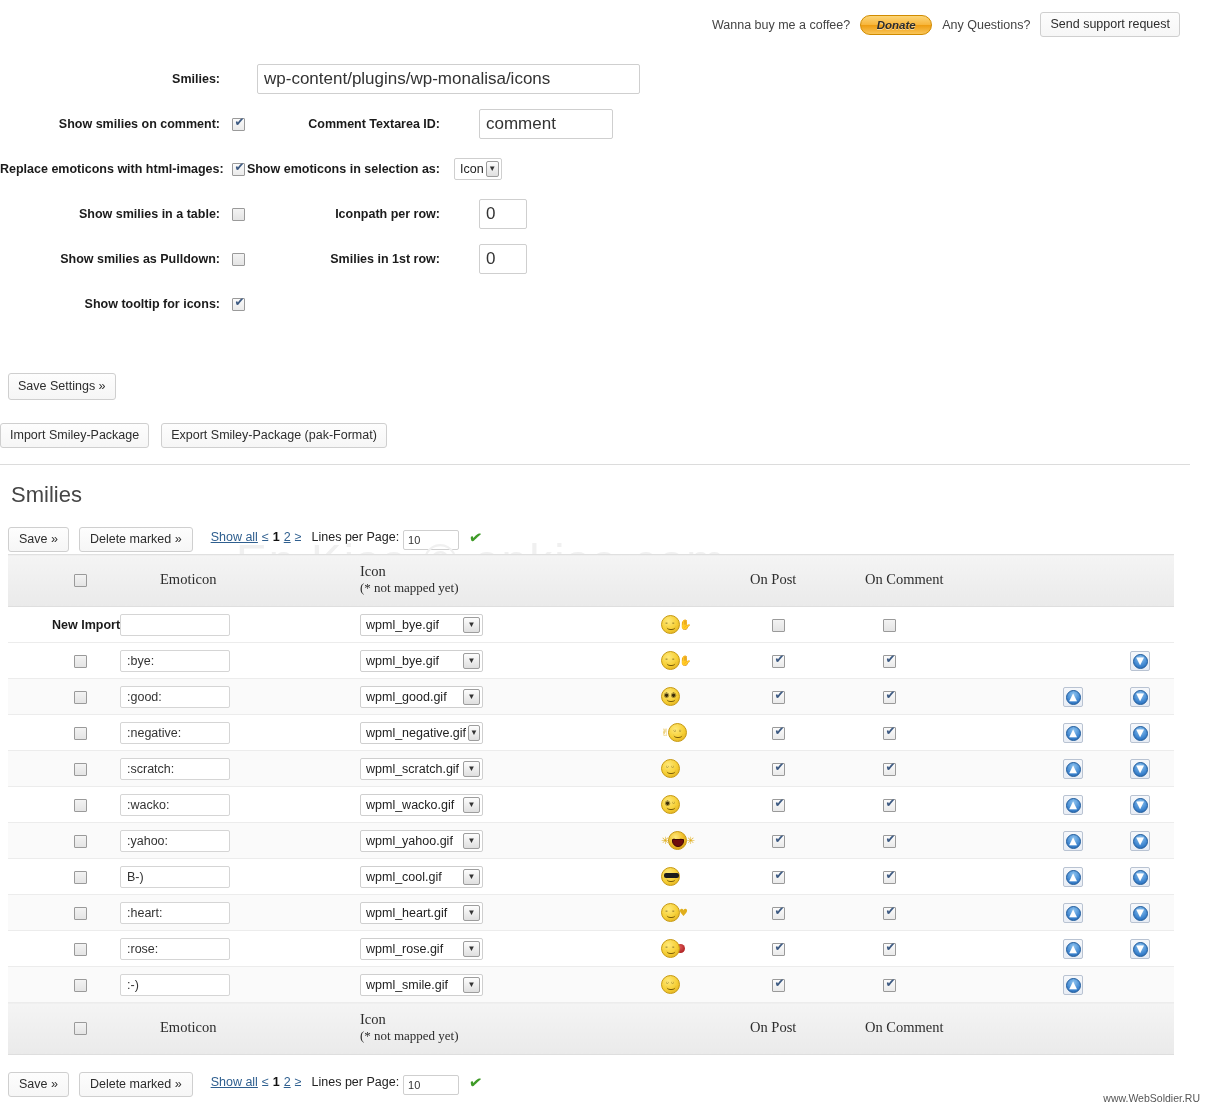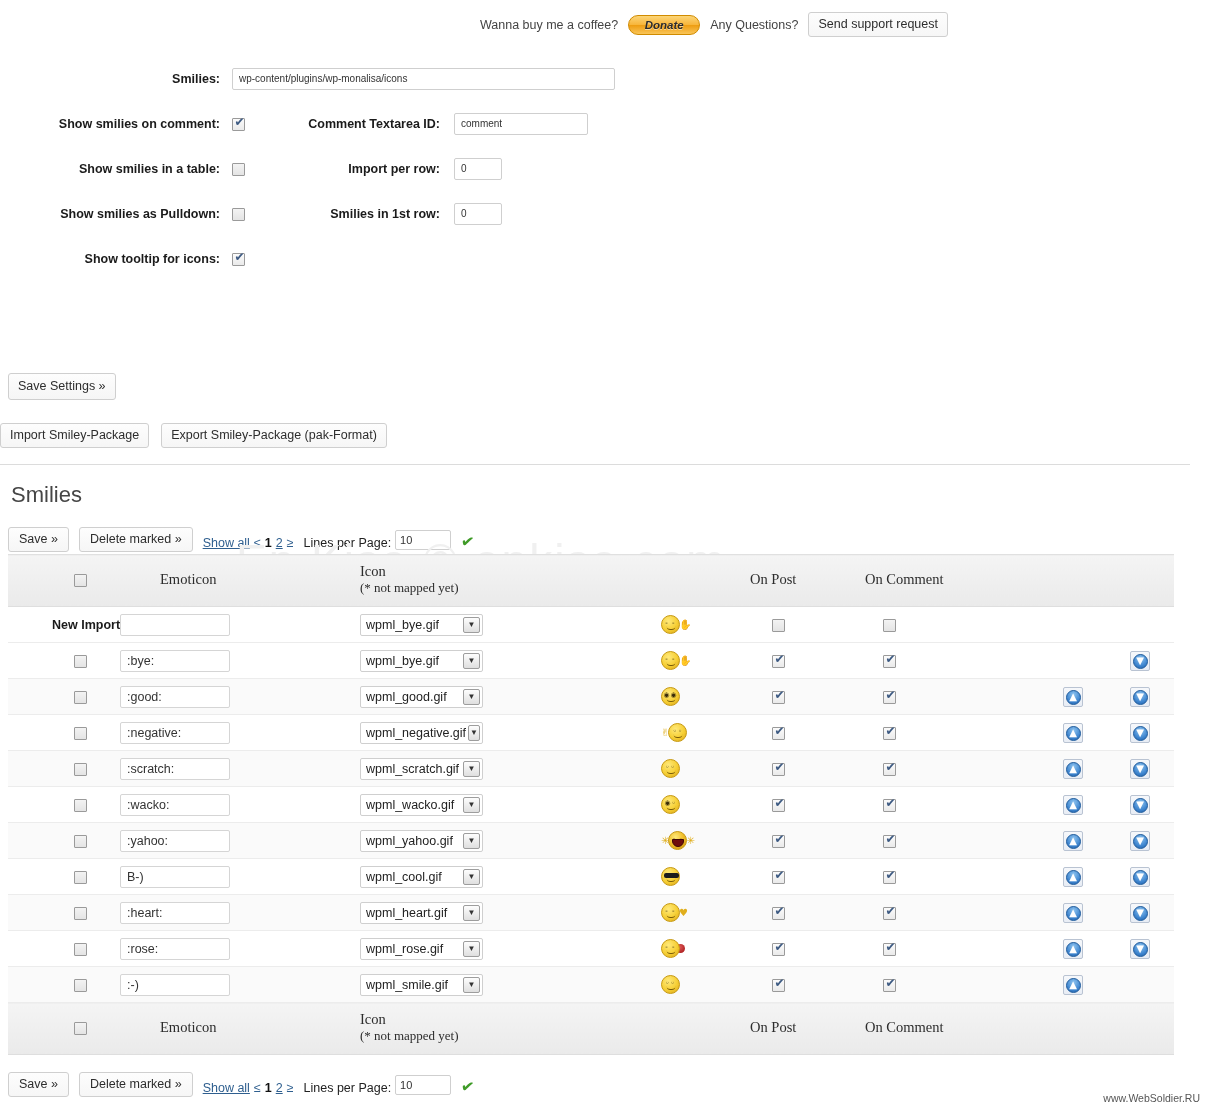--- a/index.html
+++ b/index.html
@@ -9,21 +9,21 @@
     background: #ffffff;
     font-family: "Liberation Sans", sans-serif;
     font-size: 12px;
     color: #333333;
     overflow: hidden;
   }
   .page { position: relative; width: 1208px; height: 1111px; }
 
   
   .topbar {
-    position: absolute; top: 12px; left: 0; width: 948px;
+    position: absolute; top: 12px; left: 0; width: 1180px;
     display: flex; justify-content: flex-end; align-items: center; gap: 10px;
     font-size: 12.5px; color: #444;
   }
   .topbar .q { white-space: nowrap; }
   .donate-btn {
     width: 72px; height: 20px; border-radius: 10px;
     background: linear-gradient(to bottom, #fcd577 0%, #f7b63c 48%, #ee9d12 52%, #f9c558 100%);
     border: 1px solid #d08b00;
     color: #2b2b2b; font-size: 11.5px; font-weight: bold; font-style: italic;
     font-family: "Liberation Sans", sans-serif;
@@ -47,23 +47,23 @@
     white-space: nowrap;
   }
   .lbl2 {
     width: 205px; text-align: right; padding-right: 10px;
     font-size: 12.5px; font-weight: bold; color: #1b1b1b;
     white-space: nowrap;
   }
   .fld { padding-left: 4px; }
   input.txt {
     border: 1px solid #cfcfcf; border-radius: 2px;
-    height: 22px; padding: 2px 6px; font-size: 10px;
+    height: 30px; padding: 2px 6px; font-size: 17px;
     font-family: "Liberation Sans", sans-serif; color: #333;
-    background: #fff; outline: none;
+    background: #fff; outline: none; margin-left: 25px;
   }
   input.iconpath { width: 383px; }
   input.textarea-id { width: 134px; }
   input.num { width: 48px; }
 
   
   .cb {
     width: 13px; height: 13px; display: inline-block; position: relative;
     border: 1px solid #9a9a9a; background: linear-gradient(to bottom,#fbfbfb,#eaeaea);
     border-radius: 1px; vertical-align: middle; cursor: pointer;
@@ -109,21 +109,21 @@
     position: absolute; top: 482px; left: 11px; margin: 0;
     font-size: 22px; font-weight: normal; color: #464646;
     font-family: Liberation Sans, sans-serif;
   }
   .toolbar {
     position: absolute; left: 8px; display: flex; align-items: center; gap: 10px;
   }
   .toolbar.top { top: 527px; }
   .toolbar.bottom { top: 1072px; }
   .toolbar .btn { padding: 4px 10px; }
-  .pager { margin-left: 0; display: flex; align-items: flex-end; gap: 4px;
+  .pager { margin-left: 8px; display: flex; align-items: flex-start; gap: 4px;
            font-size: 12.5px; color: #222; }
   .pager a { color: #2f5f8f; text-decoration: underline; cursor: pointer; }
   .pager .arw { color: #2f5f8f; text-decoration: none; }
   .pager .cur { font-weight: bold; color: #111; }
   .pager .num { color: #2f5f8f; text-decoration: underline; cursor: pointer; }
   .pager .lpp-label { margin-left: 6px; }
   .pager input.lpp {
     width: 56px; height: 20px; border: 1px solid #cfcfcf; border-radius: 2px;
     font-size: 11px; padding: 1px 4px; color: #333;
     font-family: "Liberation Sans", sans-serif; outline: none;
@@ -276,25 +276,36 @@
 
     <div class="frow">
       <div class="lbl">Show smilies on comment:</div>
       <div class="fld"><span class="cb checked"></span></div>
       <div class="lbl2">Comment Textarea ID:</div>
       <div class="fld">
         <input class="txt textarea-id" type="text" value="comment" style="">
       </div>
     </div>
 
+    <div class="frow">
+      <div class="lbl">Replace emoticons with html-images:</div>
+      <div class="fld"><span class="cb checked"></span></div>
+      <div class="lbl2">Show emoticons in selection as:</div>
+      <div class="fld">
+        <div class="sel small">
+          <span>Icon</span>
+          <span class="arrow">▼</span>
+        </div>
+      </div>
+    </div>
 
     <div class="frow">
       <div class="lbl">Show smilies in a table:</div>
       <div class="fld"><span class="cb empty"></span></div>
-      <div class="lbl2">Import per row:</div>
+      <div class="lbl2">Iconpath per row:</div>
       <div class="fld">
         <input class="txt num" type="text" value="0" style="">
       </div>
     </div>
 
     <div class="frow">
       <div class="lbl">Show smilies as Pulldown:</div>
       <div class="fld"><span class="cb empty"></span></div>
       <div class="lbl2">Smilies in 1st row:</div>
       <div class="fld">

